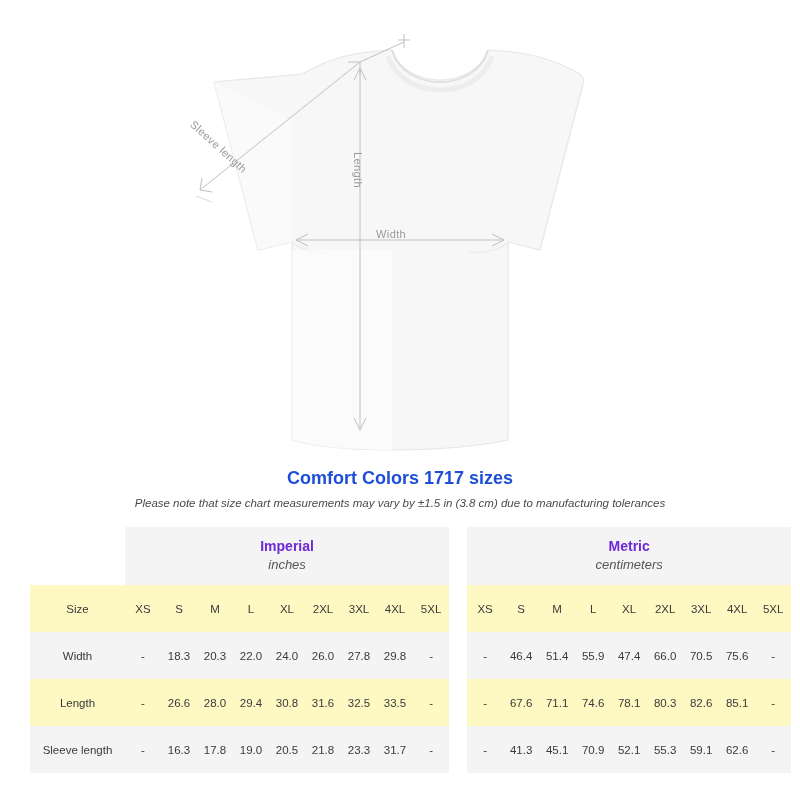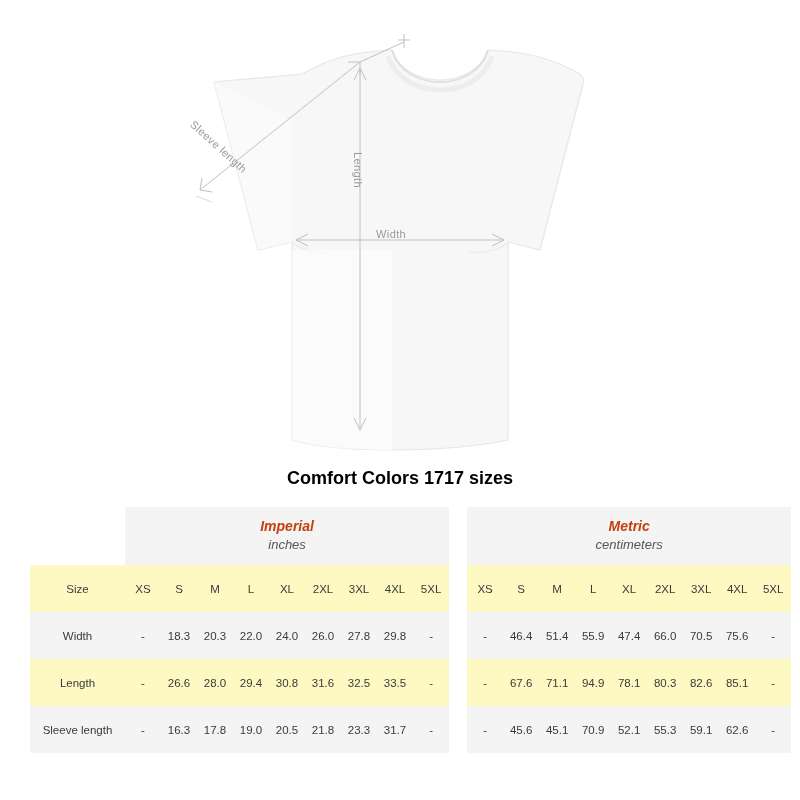--- a/index.html
+++ b/index.html
@@ -55,21 +55,21 @@
   .dim-label.width {
     left: 376px;
     top: 228px;
   }
 
   
   .chart-title {
     text-align: center;
     font-size: 18px;
     font-weight: bold;
-    color: #000000;
+    color: #1d4ed8;
     margin: 8px 0 0 0;
   }
   .chart-note {
     text-align: center;
     font-size: 11.5px;
     font-style: italic;
     color: #4a4a4a;
     margin-top: 8px;
   }
 
@@ -89,24 +89,23 @@
     color: #3a3a3a;
     padding: 0;
     height: 47px;
     vertical-align: middle;
   }
   .unit-head {
     height: 58px !important;
     background: #f4f4f4;
   }
   .unit-name {
-    font-style: italic;
     font-weight: bold;
     font-size: 14px;
-    color: #c2410c;
+    color: #6d28d9;
     line-height: 1.25;
   }
   .unit-sub {
     font-style: italic;
     font-size: 13px;
     color: #555;
     line-height: 1.4;
   }
   .row-head {
     font-weight: bold;
@@ -179,20 +178,21 @@
         <path d="M504 240 L 492 234 M504 240 L 492 246"></path>
       </g>
     </svg>
 
     <div class="dim-label sleeve">Sleeve length</div>
     <div class="dim-label length">Length</div>
     <div class="dim-label width">Width</div>
   </div>
 
   <div class="chart-title">Comfort Colors 1717 sizes</div>
+  <div class="chart-note">Please note that size chart measurements may vary by ±1.5 in (3.8 cm) due to manufacturing tolerances</div>
 
   <div class="table-wrap">
     <table class="sizes">
       <colgroup>
         <col class="col-label">
         <col class="sz">
           <col class="sz">
           <col class="sz">
           <col class="sz">
           <col class="sz">
@@ -279,42 +279,42 @@
           <td>29.4</td>
           <td>30.8</td>
           <td>31.6</td>
           <td>32.5</td>
           <td>33.5</td>
           <td>-</td>
           <td class="blank-cell"></td>
           <td>-</td>
           <td>67.6</td>
           <td>71.1</td>
-          <td>94.9</td>
+          <td>74.6</td>
           <td>78.1</td>
           <td>80.3</td>
           <td>82.6</td>
           <td>85.1</td>
           <td>-</td>
         </tr>
 
         <tr class="shade">
           <td class="row-head">Sleeve length</td>
           <td>-</td>
           <td>16.3</td>
           <td>17.8</td>
           <td>19.0</td>
           <td>20.5</td>
           <td>21.8</td>
           <td>23.3</td>
           <td>31.7</td>
           <td>-</td>
           <td class="blank-cell"></td>
           <td>-</td>
-          <td>45.6</td>
+          <td>41.3</td>
           <td>45.1</td>
           <td>70.9</td>
           <td>52.1</td>
           <td>55.3</td>
           <td>59.1</td>
           <td>62.6</td>
           <td>-</td>
         </tr>
       </tbody>
     </table>

